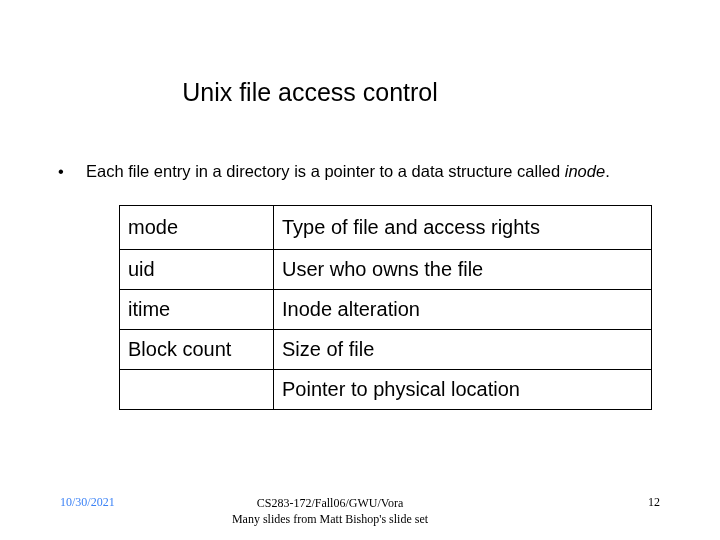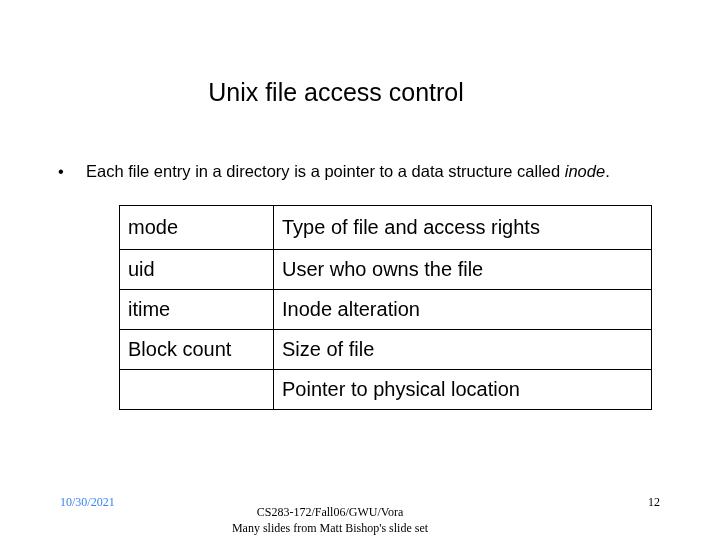--- a/index.html
+++ b/index.html
@@ -23,21 +23,20 @@
     position: absolute;
     top: 78px;
     left: 0;
     width: 620px;
     text-align: center;
     font-size: 25px;
     color: #000000;
     font-family: "Liberation Sans", sans-serif;
     font-weight: normal;
     letter-spacing: 0px;
-    padding-left: 26px;
   }
   .bullet-block {
     position: absolute;
     top: 160px;
     left: 52px;
     width: 620px;
     font-size: 16.5px;
     line-height: 23px;
     color: #000000;
   }
@@ -101,21 +100,20 @@
   .footer-center {
     position: absolute;
     left: 0;
     top: 495px;
     width: 660px;
     text-align: center;
     font-size: 12px;
     font-family: "Liberation Serif", serif;
     color: #000000;
     line-height: 16px;
-    margin-top: 9px;
   }
   .footer-page {
     position: absolute;
     right: 60px;
     top: 495px;
     font-size: 12px;
     font-family: "Liberation Serif", serif;
     color: #000000;
     margin-left: 12px;
   }

